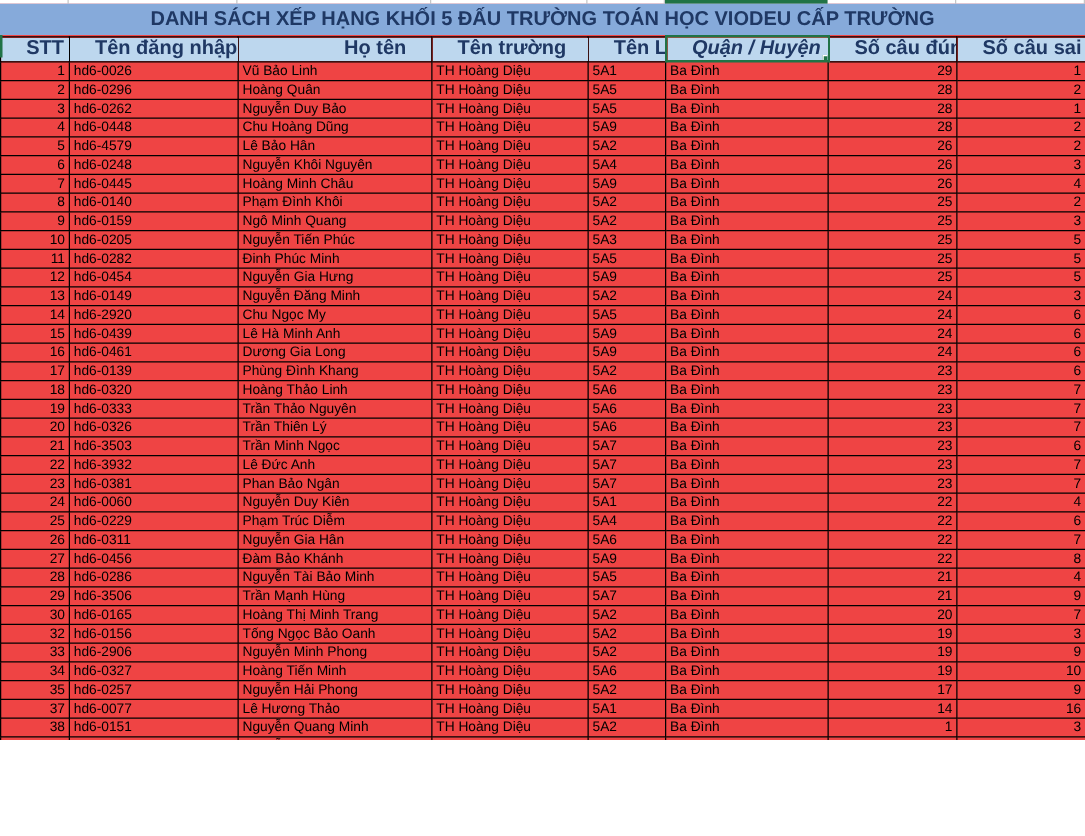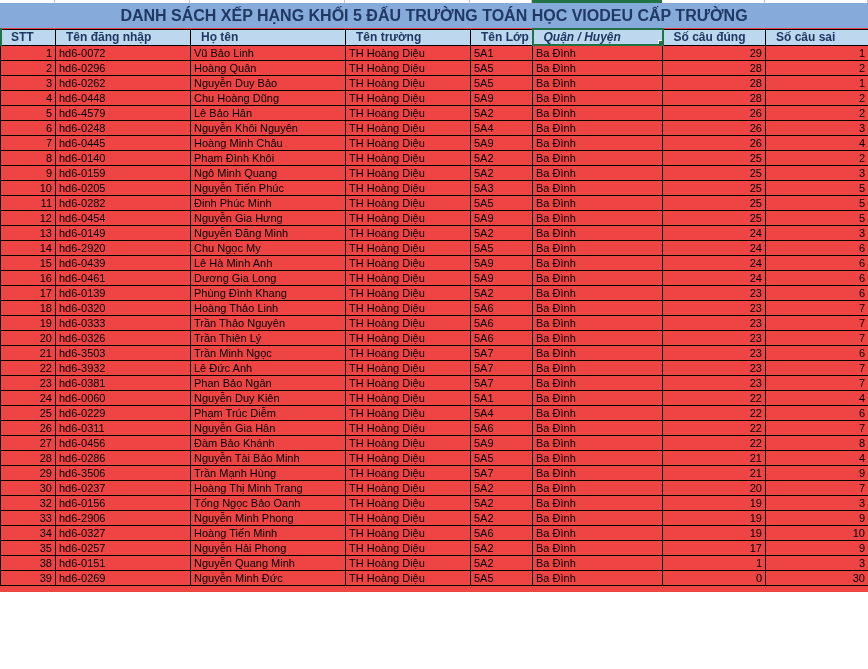--- a/index.html
+++ b/index.html
@@ -42,23 +42,23 @@
   th, td {
     border: 1px solid #000;
     overflow: hidden;
     white-space: nowrap;
   }
   th {
     height: 16px;
     background: var(--header-bg, #BDD7EE);
     color: var(--navy, #1F3864);
     font-weight: bold;
-    font-size: 12px;
-    text-align: left;
-    padding: 0 10px;
+    font-size: 16px;
+    text-align: right;
+    padding: 0 20px;
     position: relative;
   }
   th.selected {
     border: 2px solid var(--green, #217346);
     font-style: italic;
   }
   .fill-handle {
     position: absolute; right: -3px; bottom: -3px;
     width: 7px; height: 7px;
     background: var(--green, #217346);
@@ -116,21 +116,21 @@
           <th>Tên trường</th>
           <th>Tên Lớp</th>
           <th class="selected">Quận / Huyện<div class="fill-handle"></div></th>
           <th>Số câu đúng</th>
           <th>Số câu sai</th>
         </tr>
     </thead>
     <tbody>
         <tr>
           <td class="num">1</td>
-          <td>hd6-0072</td>
+          <td>hd6-0026</td>
           <td>Vũ Bảo Linh</td>
           <td>TH Hoàng Diệu</td>
           <td>5A1</td>
           <td>Ba Đình</td>
           <td class="num">29</td>
           <td class="num">1</td>
         </tr>
         <tr>
           <td class="num">2</td>
           <td>hd6-0296</td>
@@ -406,21 +406,21 @@
           <td>hd6-3506</td>
           <td>Trần Mạnh Hùng</td>
           <td>TH Hoàng Diệu</td>
           <td>5A7</td>
           <td>Ba Đình</td>
           <td class="num">21</td>
           <td class="num">9</td>
         </tr>
         <tr>
           <td class="num">30</td>
-          <td>hd6-0237</td>
+          <td>hd6-0165</td>
           <td>Hoàng Thị Minh Trang</td>
           <td>TH Hoàng Diệu</td>
           <td>5A2</td>
           <td>Ba Đình</td>
           <td class="num">20</td>
           <td class="num">7</td>
         </tr>
         <tr>
           <td class="num">32</td>
           <td>hd6-0156</td>
@@ -453,20 +453,30 @@
         </tr>
         <tr>
           <td class="num">35</td>
           <td>hd6-0257</td>
           <td>Nguyễn Hải Phong</td>
           <td>TH Hoàng Diệu</td>
           <td>5A2</td>
           <td>Ba Đình</td>
           <td class="num">17</td>
           <td class="num">9</td>
+        </tr>
+        <tr>
+          <td class="num">37</td>
+          <td>hd6-0077</td>
+          <td>Lê Hương Thảo</td>
+          <td>TH Hoàng Diệu</td>
+          <td>5A1</td>
+          <td>Ba Đình</td>
+          <td class="num">14</td>
+          <td class="num">16</td>
         </tr>
         <tr>
           <td class="num">38</td>
           <td>hd6-0151</td>
           <td>Nguyễn Quang Minh</td>
           <td>TH Hoàng Diệu</td>
           <td>5A2</td>
           <td>Ba Đình</td>
           <td class="num">1</td>
           <td class="num">3</td>

